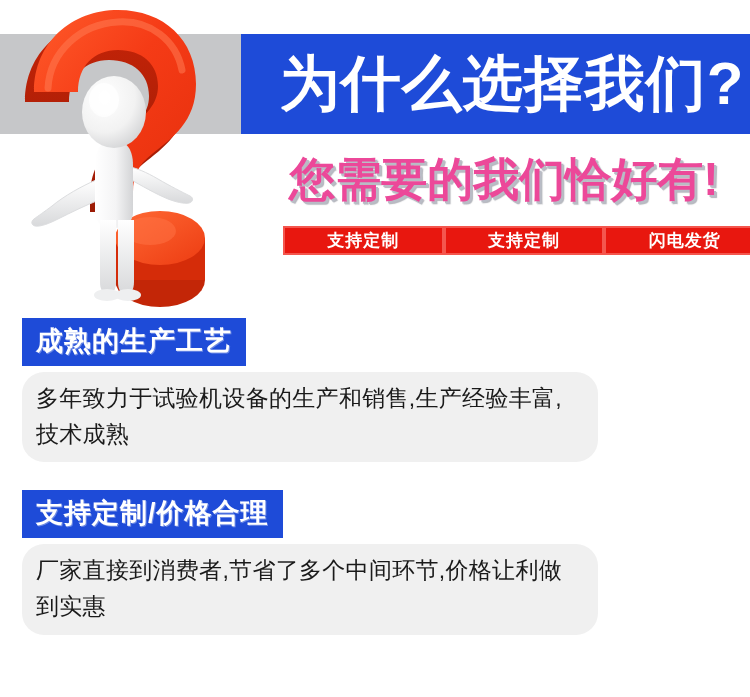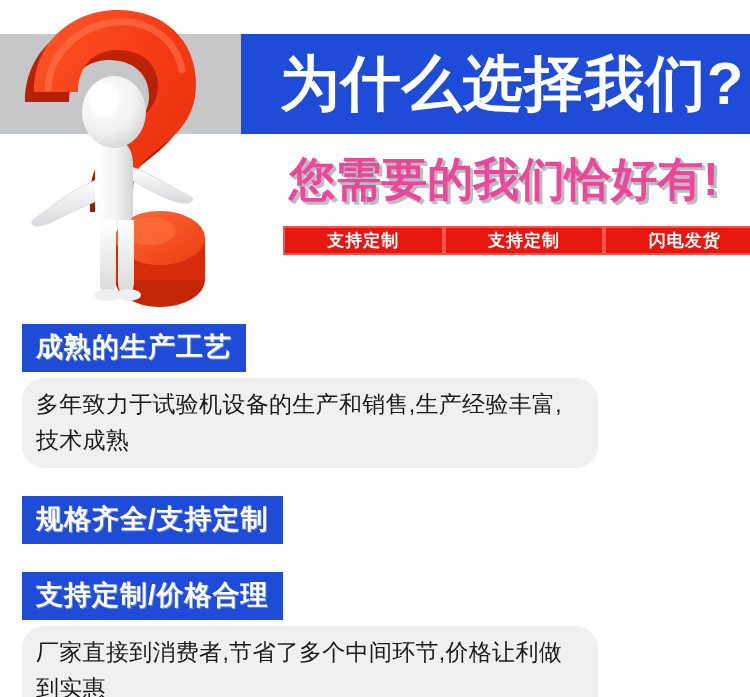--- a/index.html
+++ b/index.html
@@ -134,21 +134,21 @@
     background: #f0f0f0;
     color: #1a1a1a;
     font-size: 23px;
     line-height: 1.55;
     padding: 9px 14px 10px 14px;
     box-sizing: border-box;
     width: 576px;
     letter-spacing: 0.3px;
     border-radius: 22px;
   }
-  .f1 { margin-top: 6px; }
+  .f1 { margin-top: 0px; }
   .f2 { margin-top: 28px; }
   .f3 { margin-top: 28px; }
 </style>
 </head>
 <body>
 
 <div id="banner">
 
   <div id="hero">
 
@@ -263,21 +263,20 @@
   </div>
 
   <div id="features">
 
     <div class="feature f1">
       <div class="feature-head">成熟的生产工艺</div>
       <div class="feature-body">多年致力于试验机设备的生产和销售,生产经验丰富,技术成熟</div>
     </div>
 
     <div class="feature f2">
-      <div class="feature-head">规格齐全/支持定制</div>
     </div>
 
     <div class="feature f3">
       <div class="feature-head">支持定制/价格合理</div>
       <div class="feature-body">厂家直接到消费者,节省了多个中间环节,价格让利做到实惠</div>
     </div>
 
   </div>
 </div>
 

